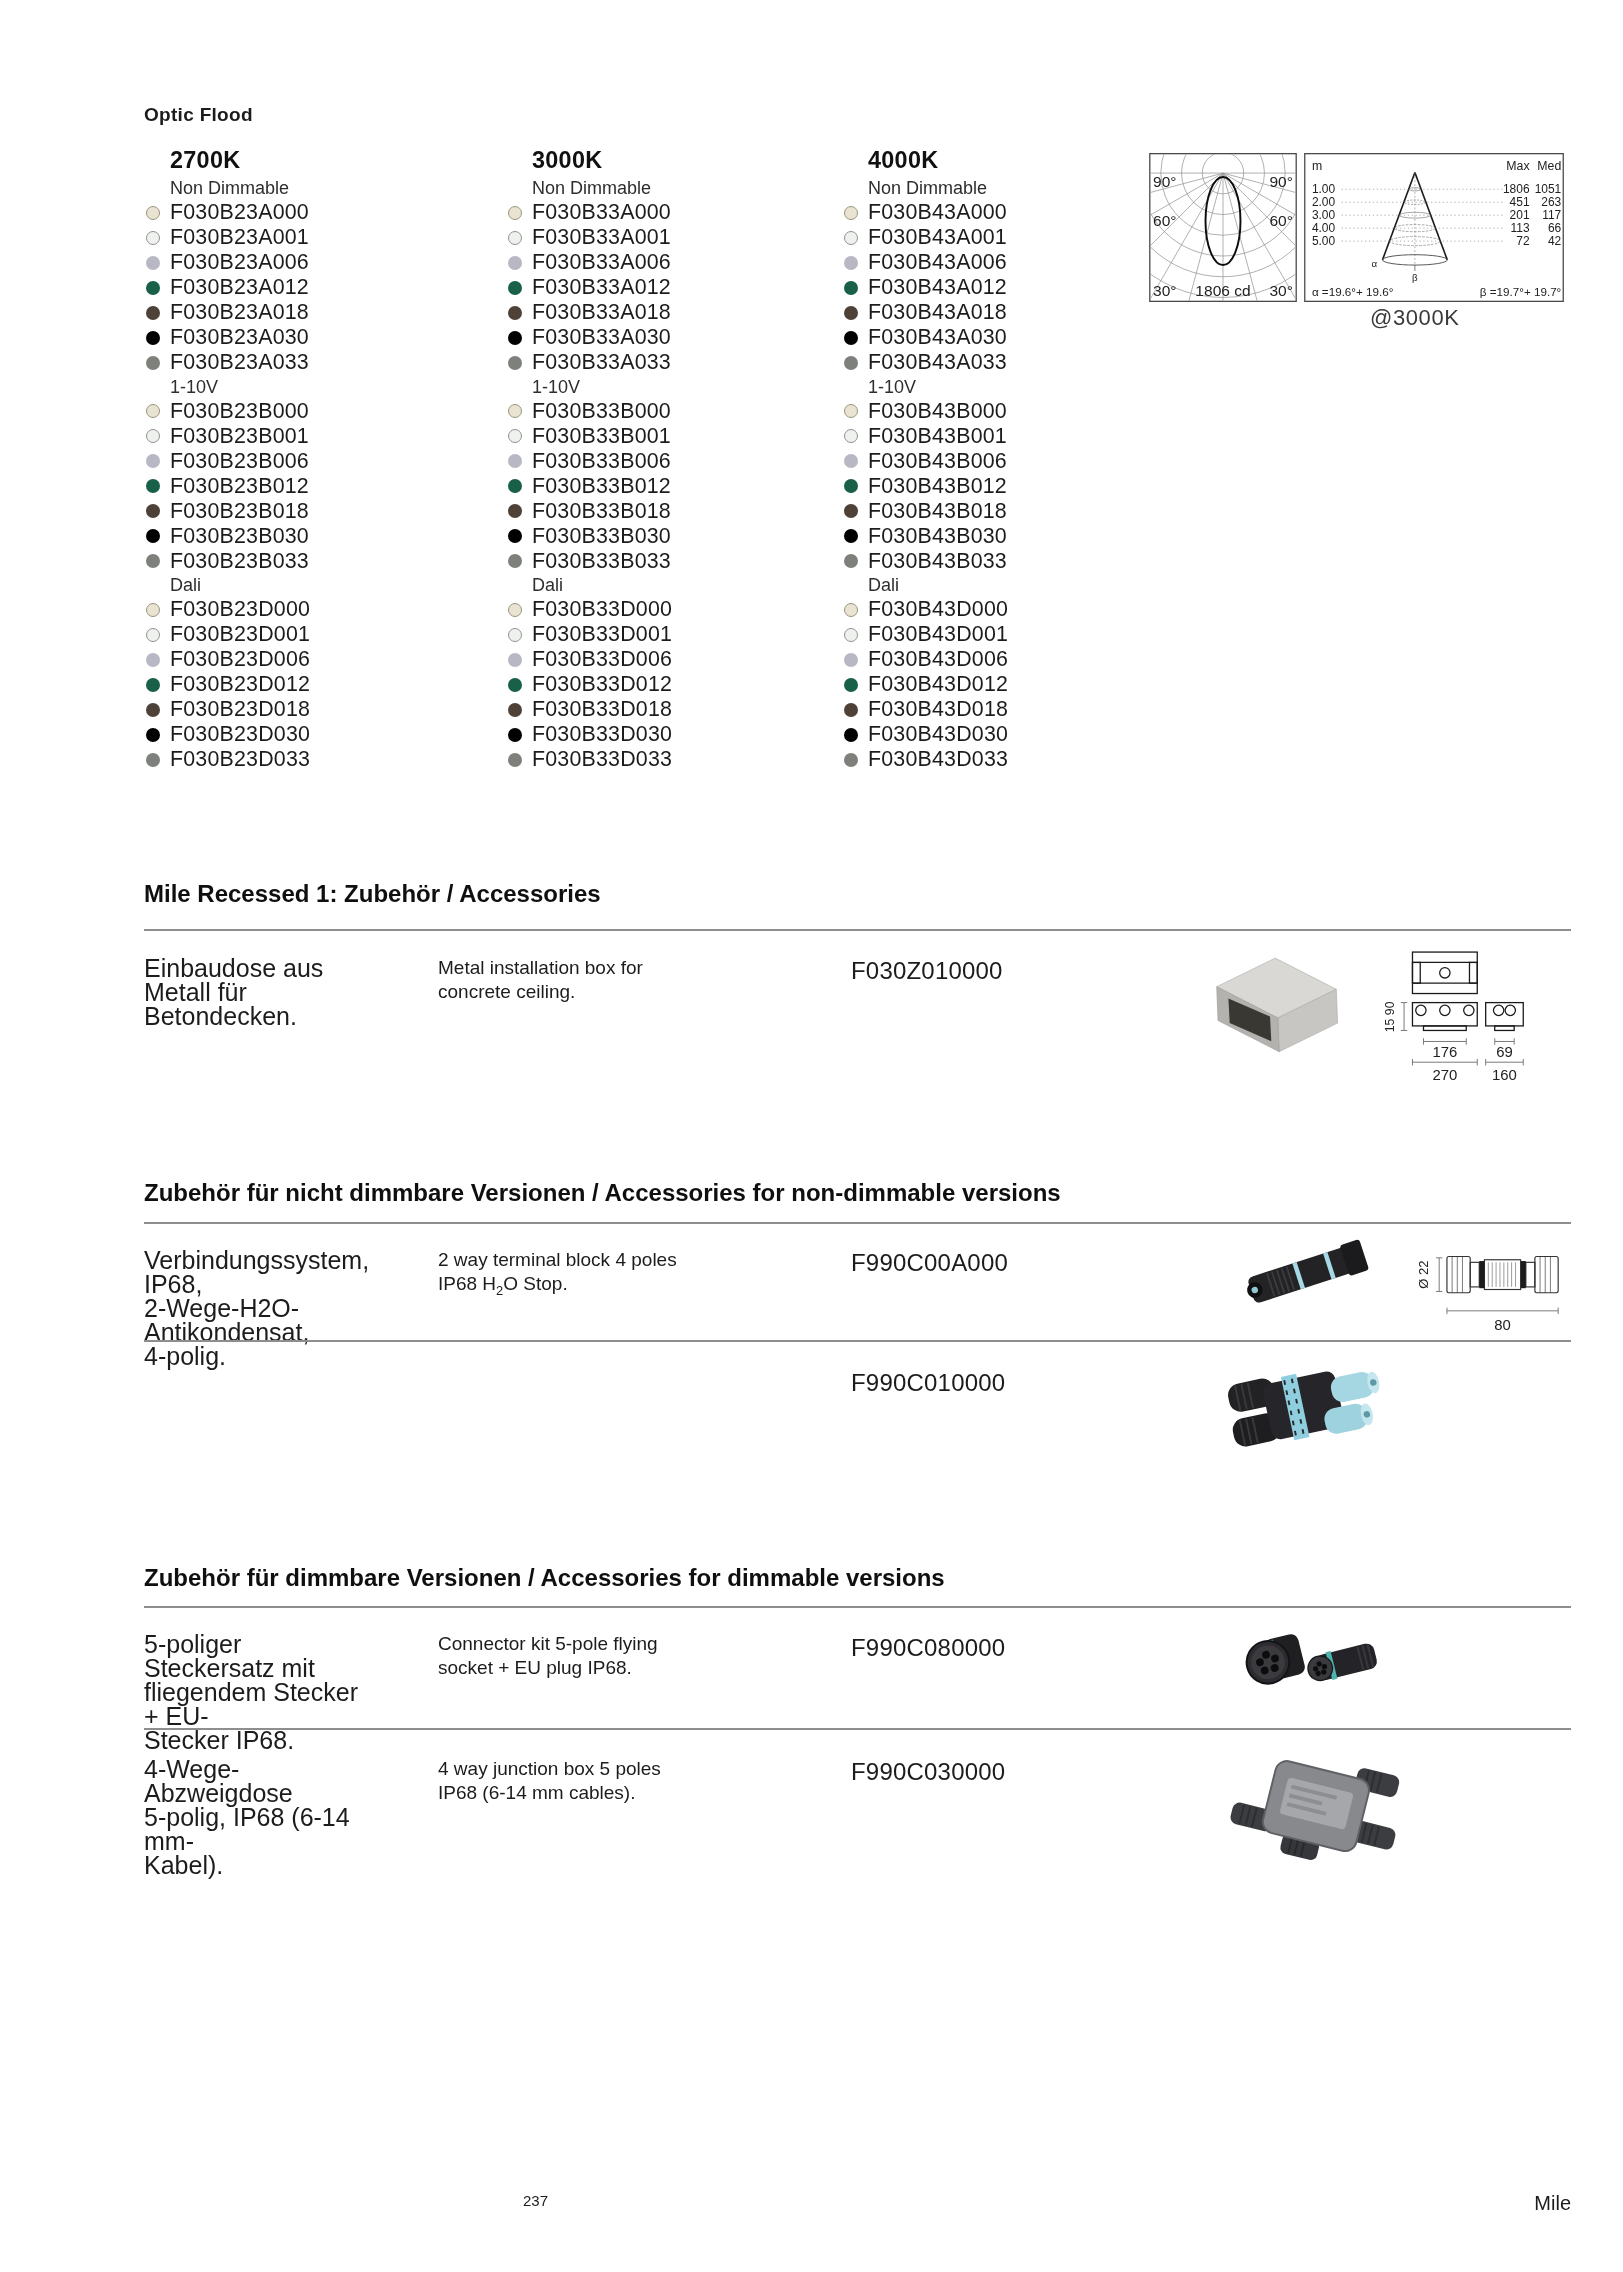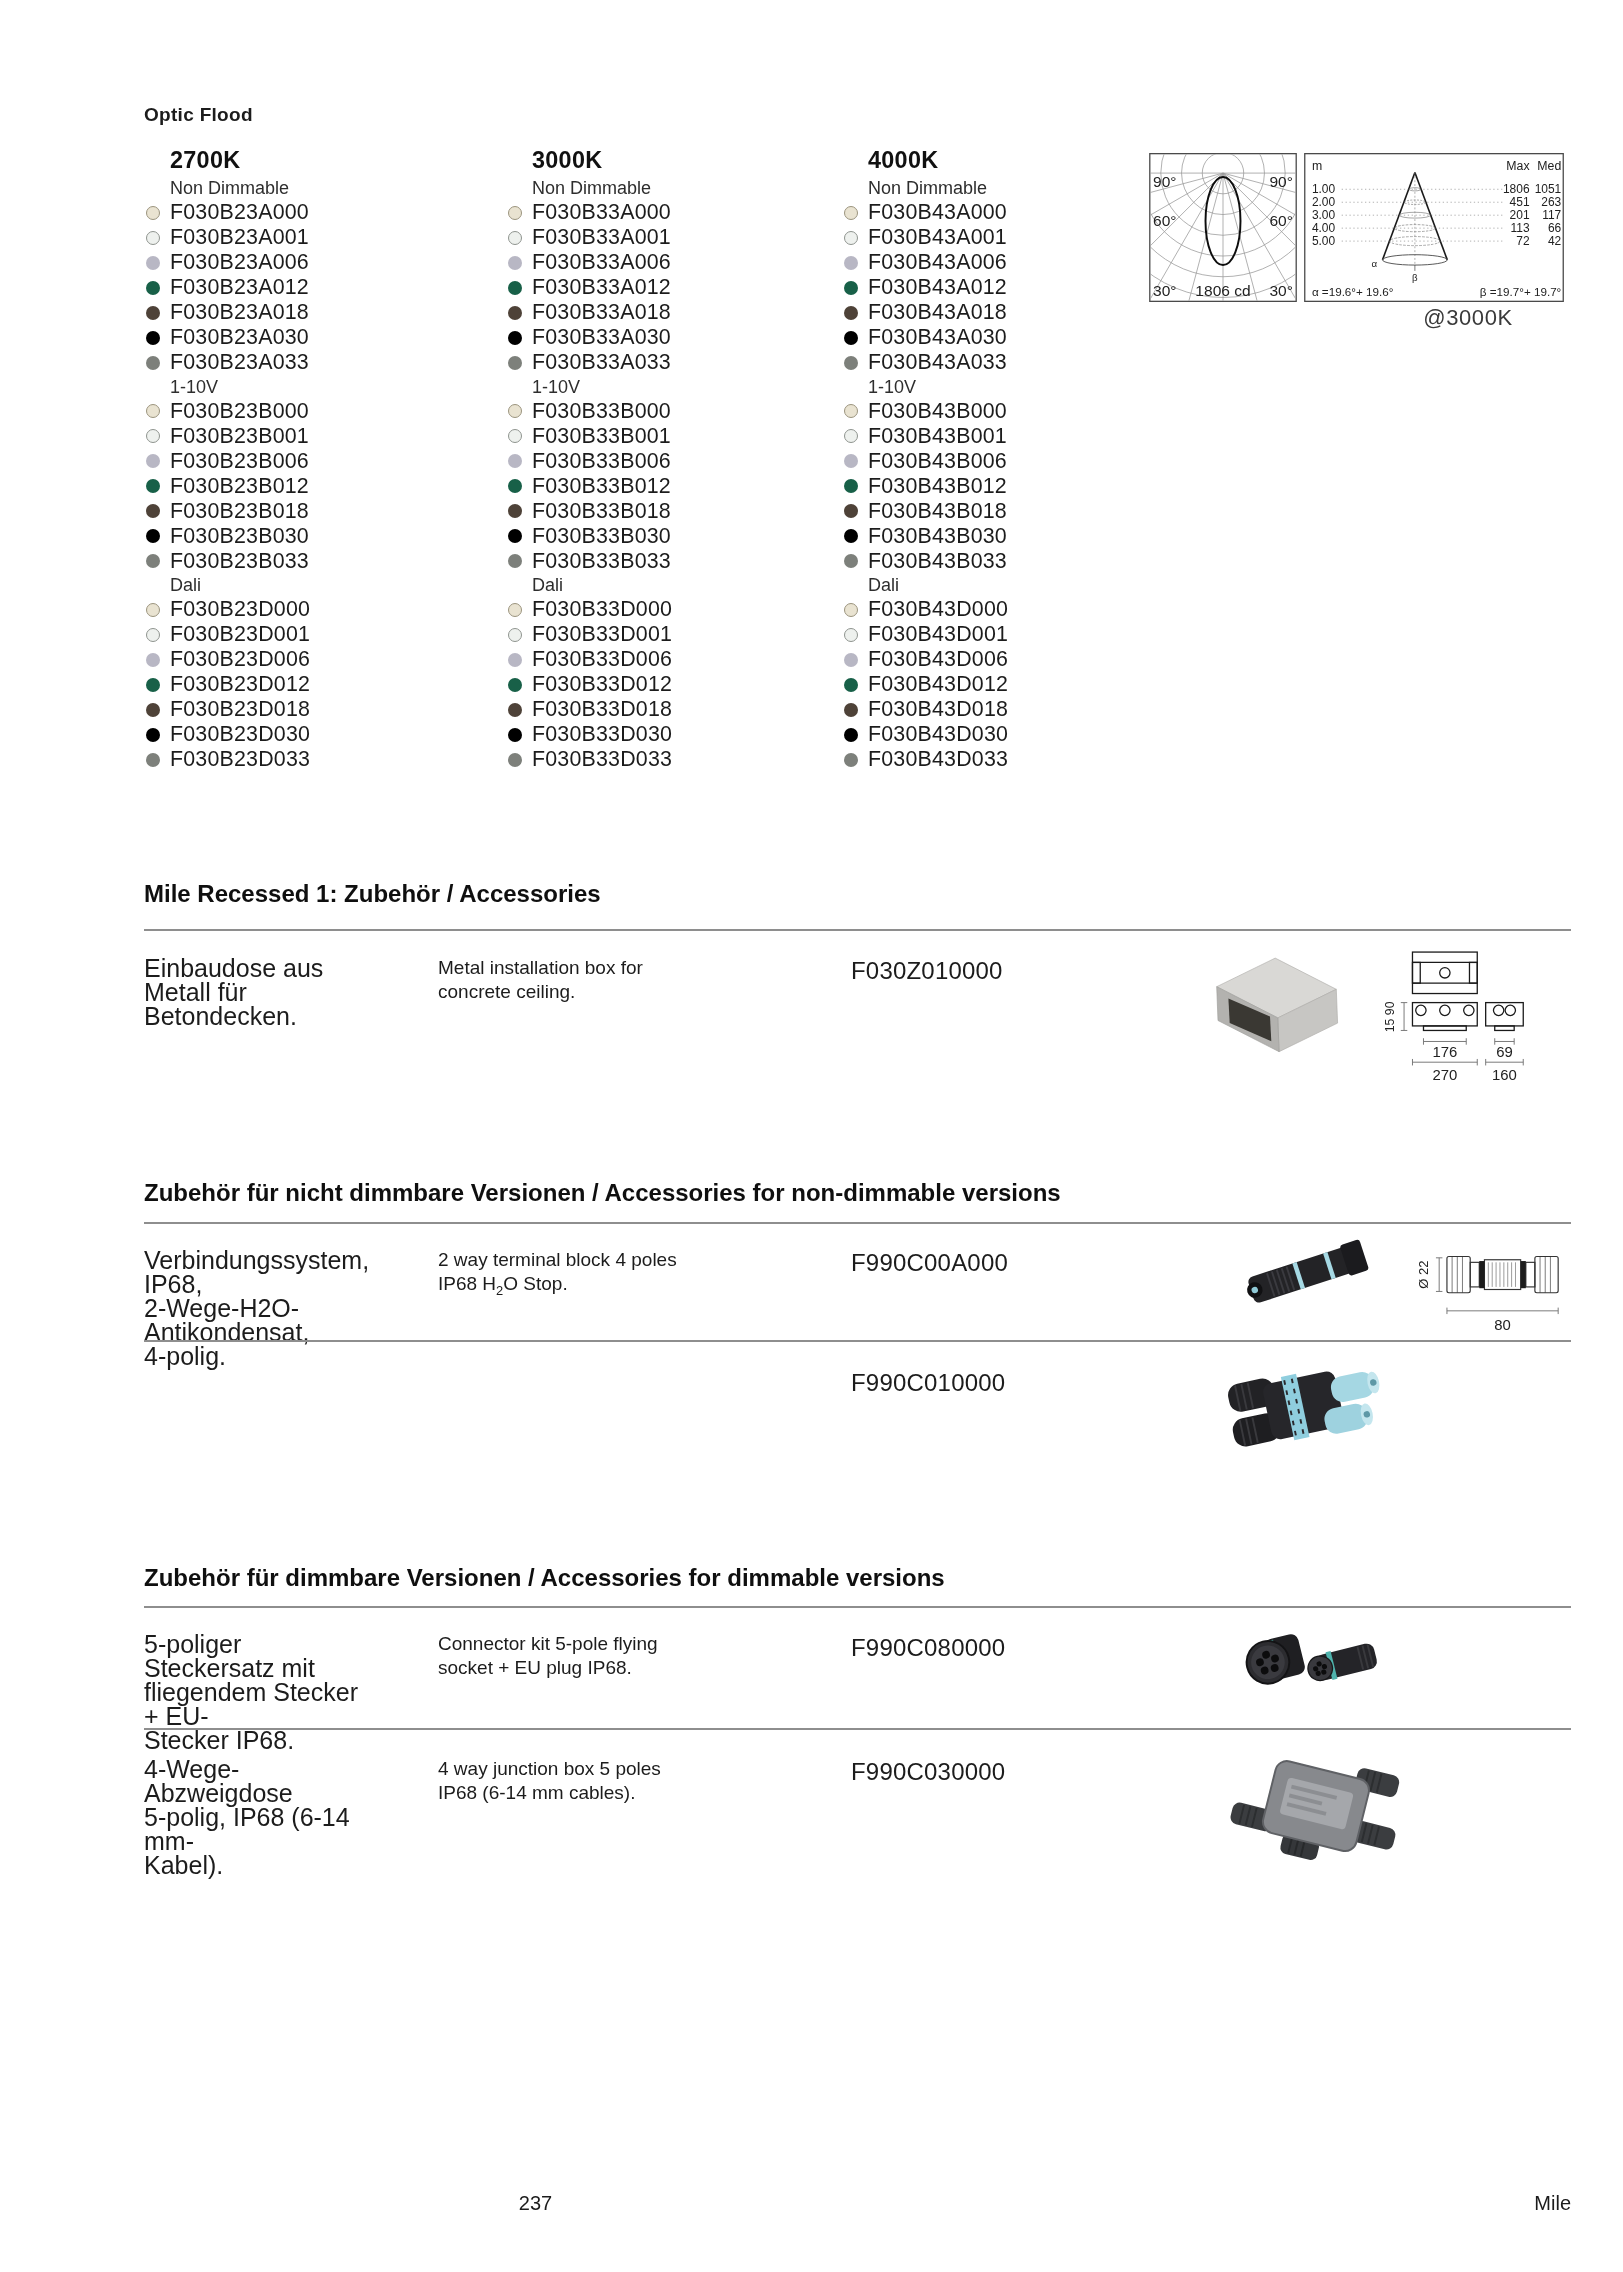--- a/index.html
+++ b/index.html
@@ -11,22 +11,22 @@
   .col-header{margin-left:24px;font-size:23.4px;font-weight:700;height:30px;letter-spacing:0.3px;color:#111;}
   .group-label{margin-left:24px;font-size:18px;color:#2e2e2e;height:23.4px;display:flex;align-items:center;}
   .code-row{height:25px;display:flex;align-items:center;}
   .dot{width:14.3px;height:14.3px;border-radius:50%;flex:0 0 14.3px;box-sizing:border-box;}
   .code-text{margin-left:9.7px;font-size:21.4px;color:#1c1c1c;letter-spacing:0.2px;white-space:nowrap;}
   .section-heading{left:144px;font-size:24px;font-weight:700;color:#0f0f0f;white-space:nowrap;}
   .rule{left:144px;width:1427px;height:1.9px;background:#8e8e8e;}
   .acc-de{left:144px;width:221px;font-size:25px;line-height:24px;white-space:pre-line;}
   .acc-en{left:438px;width:299px;font-size:19px;line-height:24px;white-space:pre-line;}
   .acc-code{left:851px;font-size:24px;letter-spacing:0.2px;white-space:nowrap;}
-  .photo-note{left:1370px;top:305px;width:196px;text-align:center;font-size:22px;color:#3a3a3a;letter-spacing:0.6px;}
-  .footer-num{left:503px;top:2192px;width:65px;text-align:center;font-size:20px;}
+  .photo-note{left:1370px;top:305px;width:196px;text-align:left;font-size:22px;color:#3a3a3a;letter-spacing:0.6px;}
+  .footer-num{left:503px;top:2192px;width:65px;text-align:center;font-size:15px;}
   .footer-brand{left:1441px;top:2192px;width:130px;text-align:right;font-size:20px;}
   svg text{font-family:"Liberation Sans", sans-serif;fill:#222;}
   sub{font-size:68%;}
 </style>
 </head>
 <body>
 
 <div class="page">
 
   <div class="abs page-title">Optic Flood</div>

